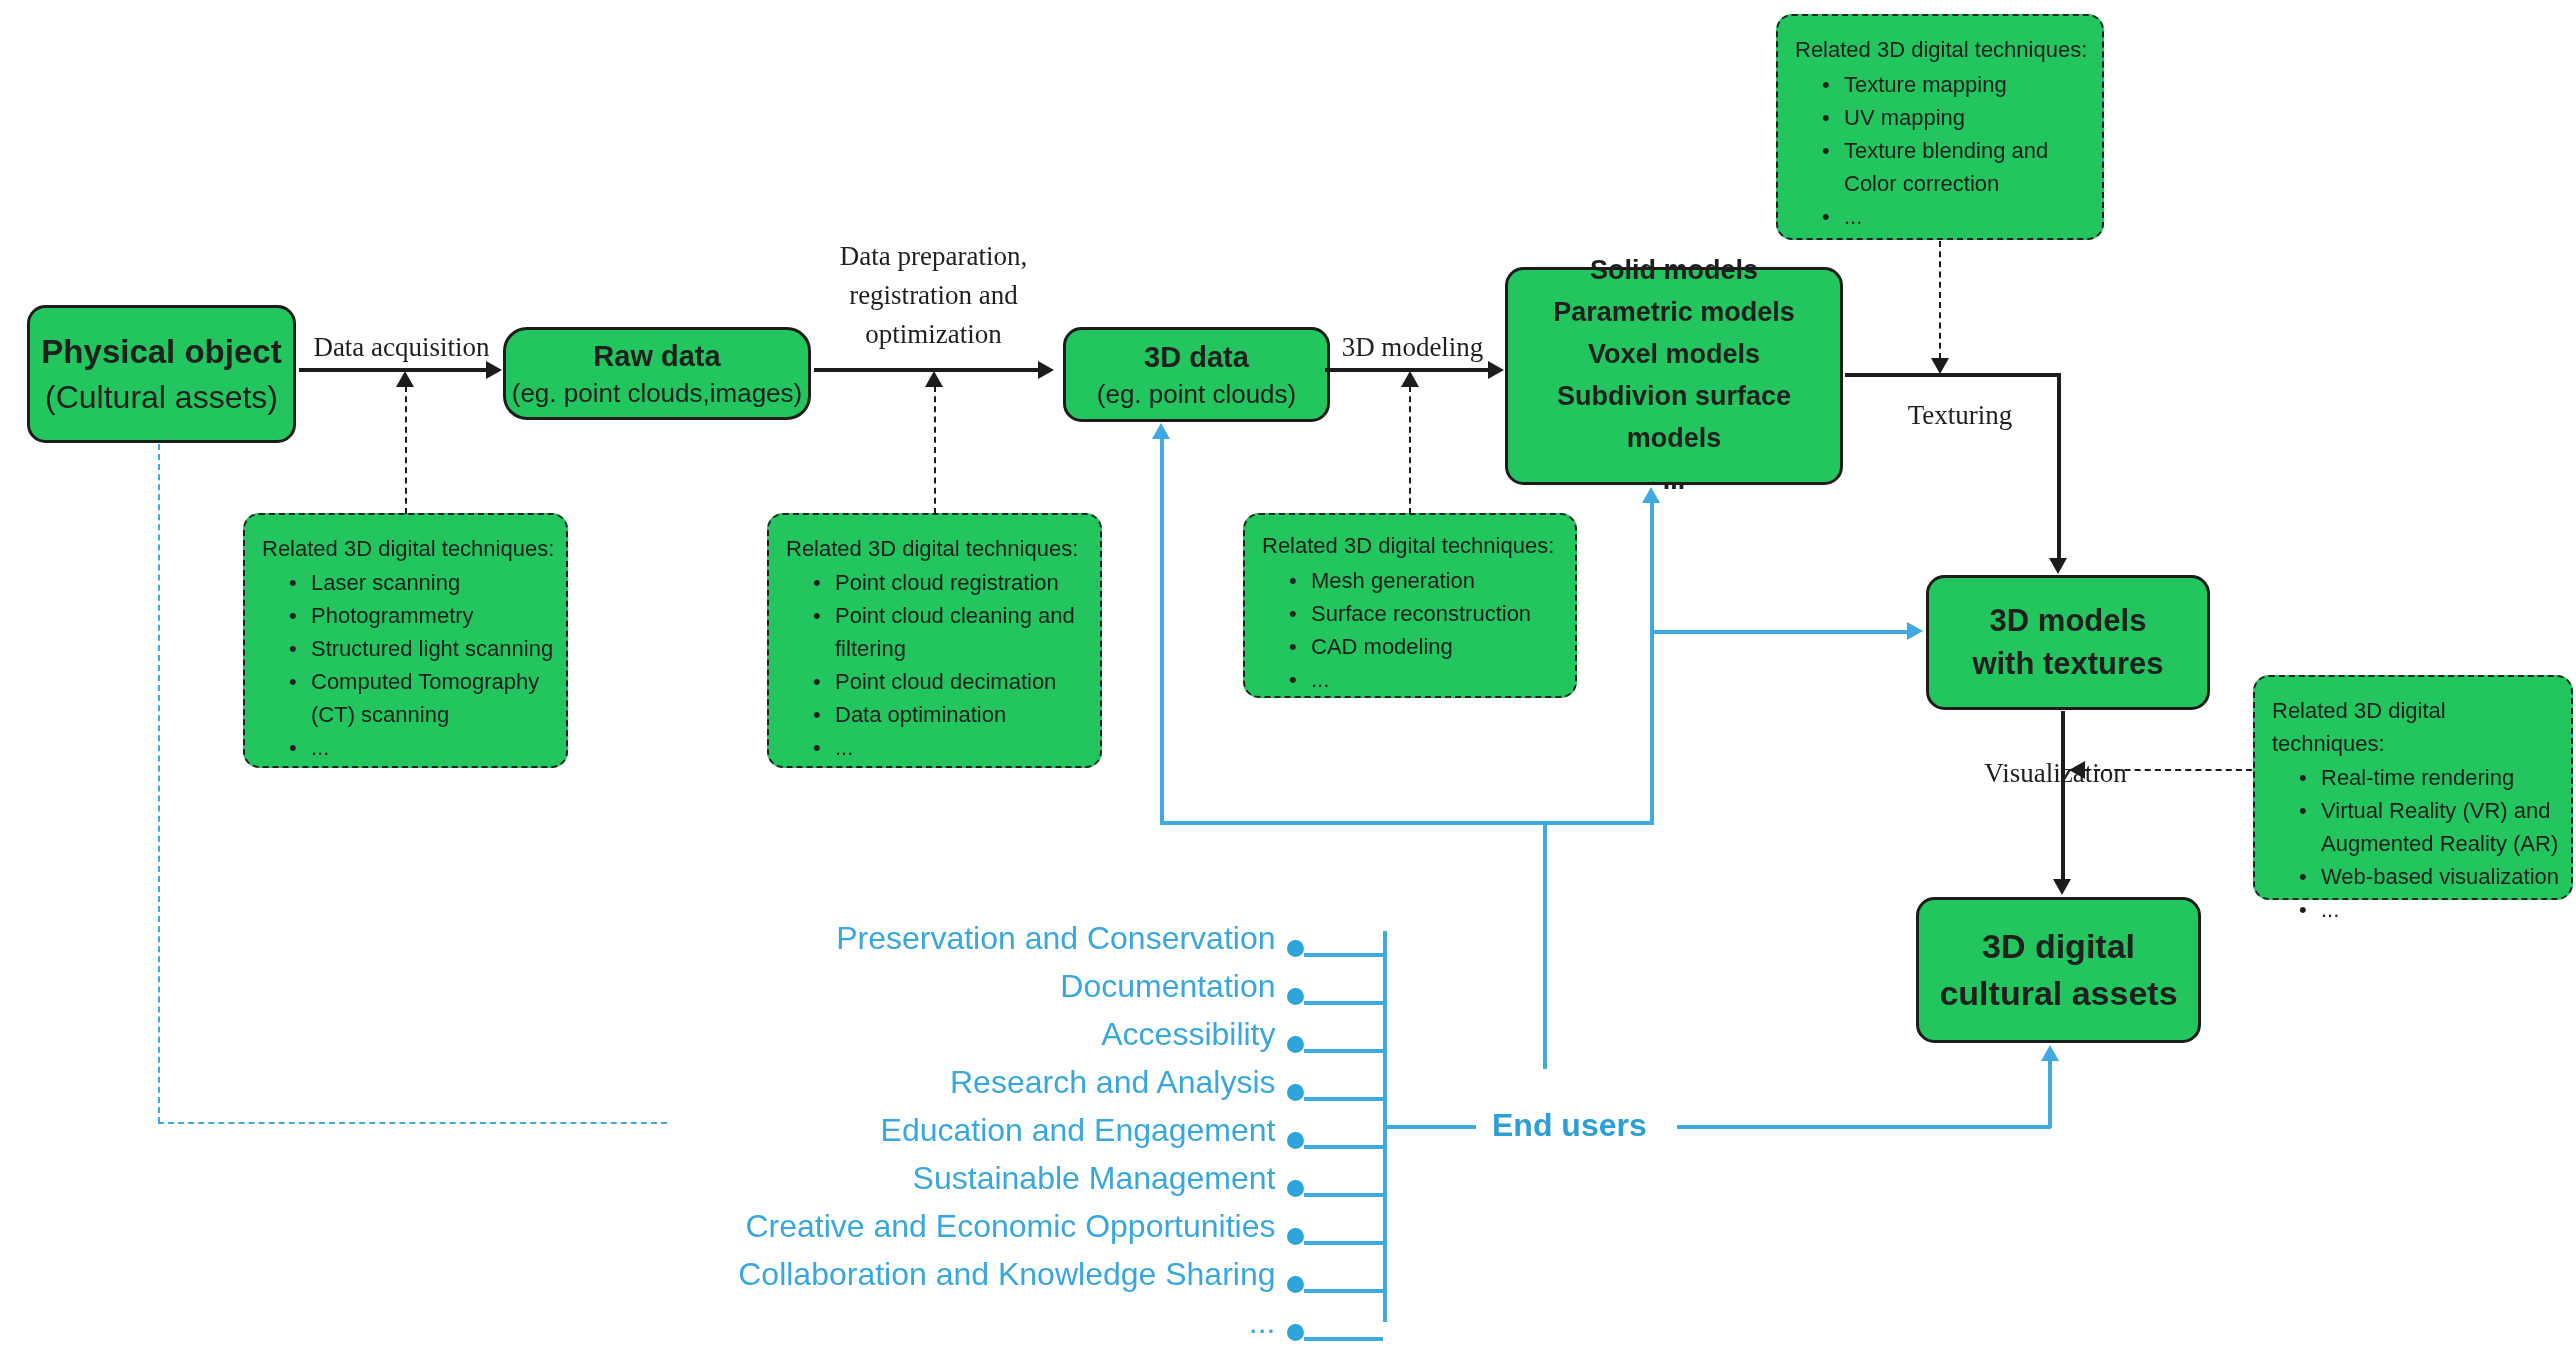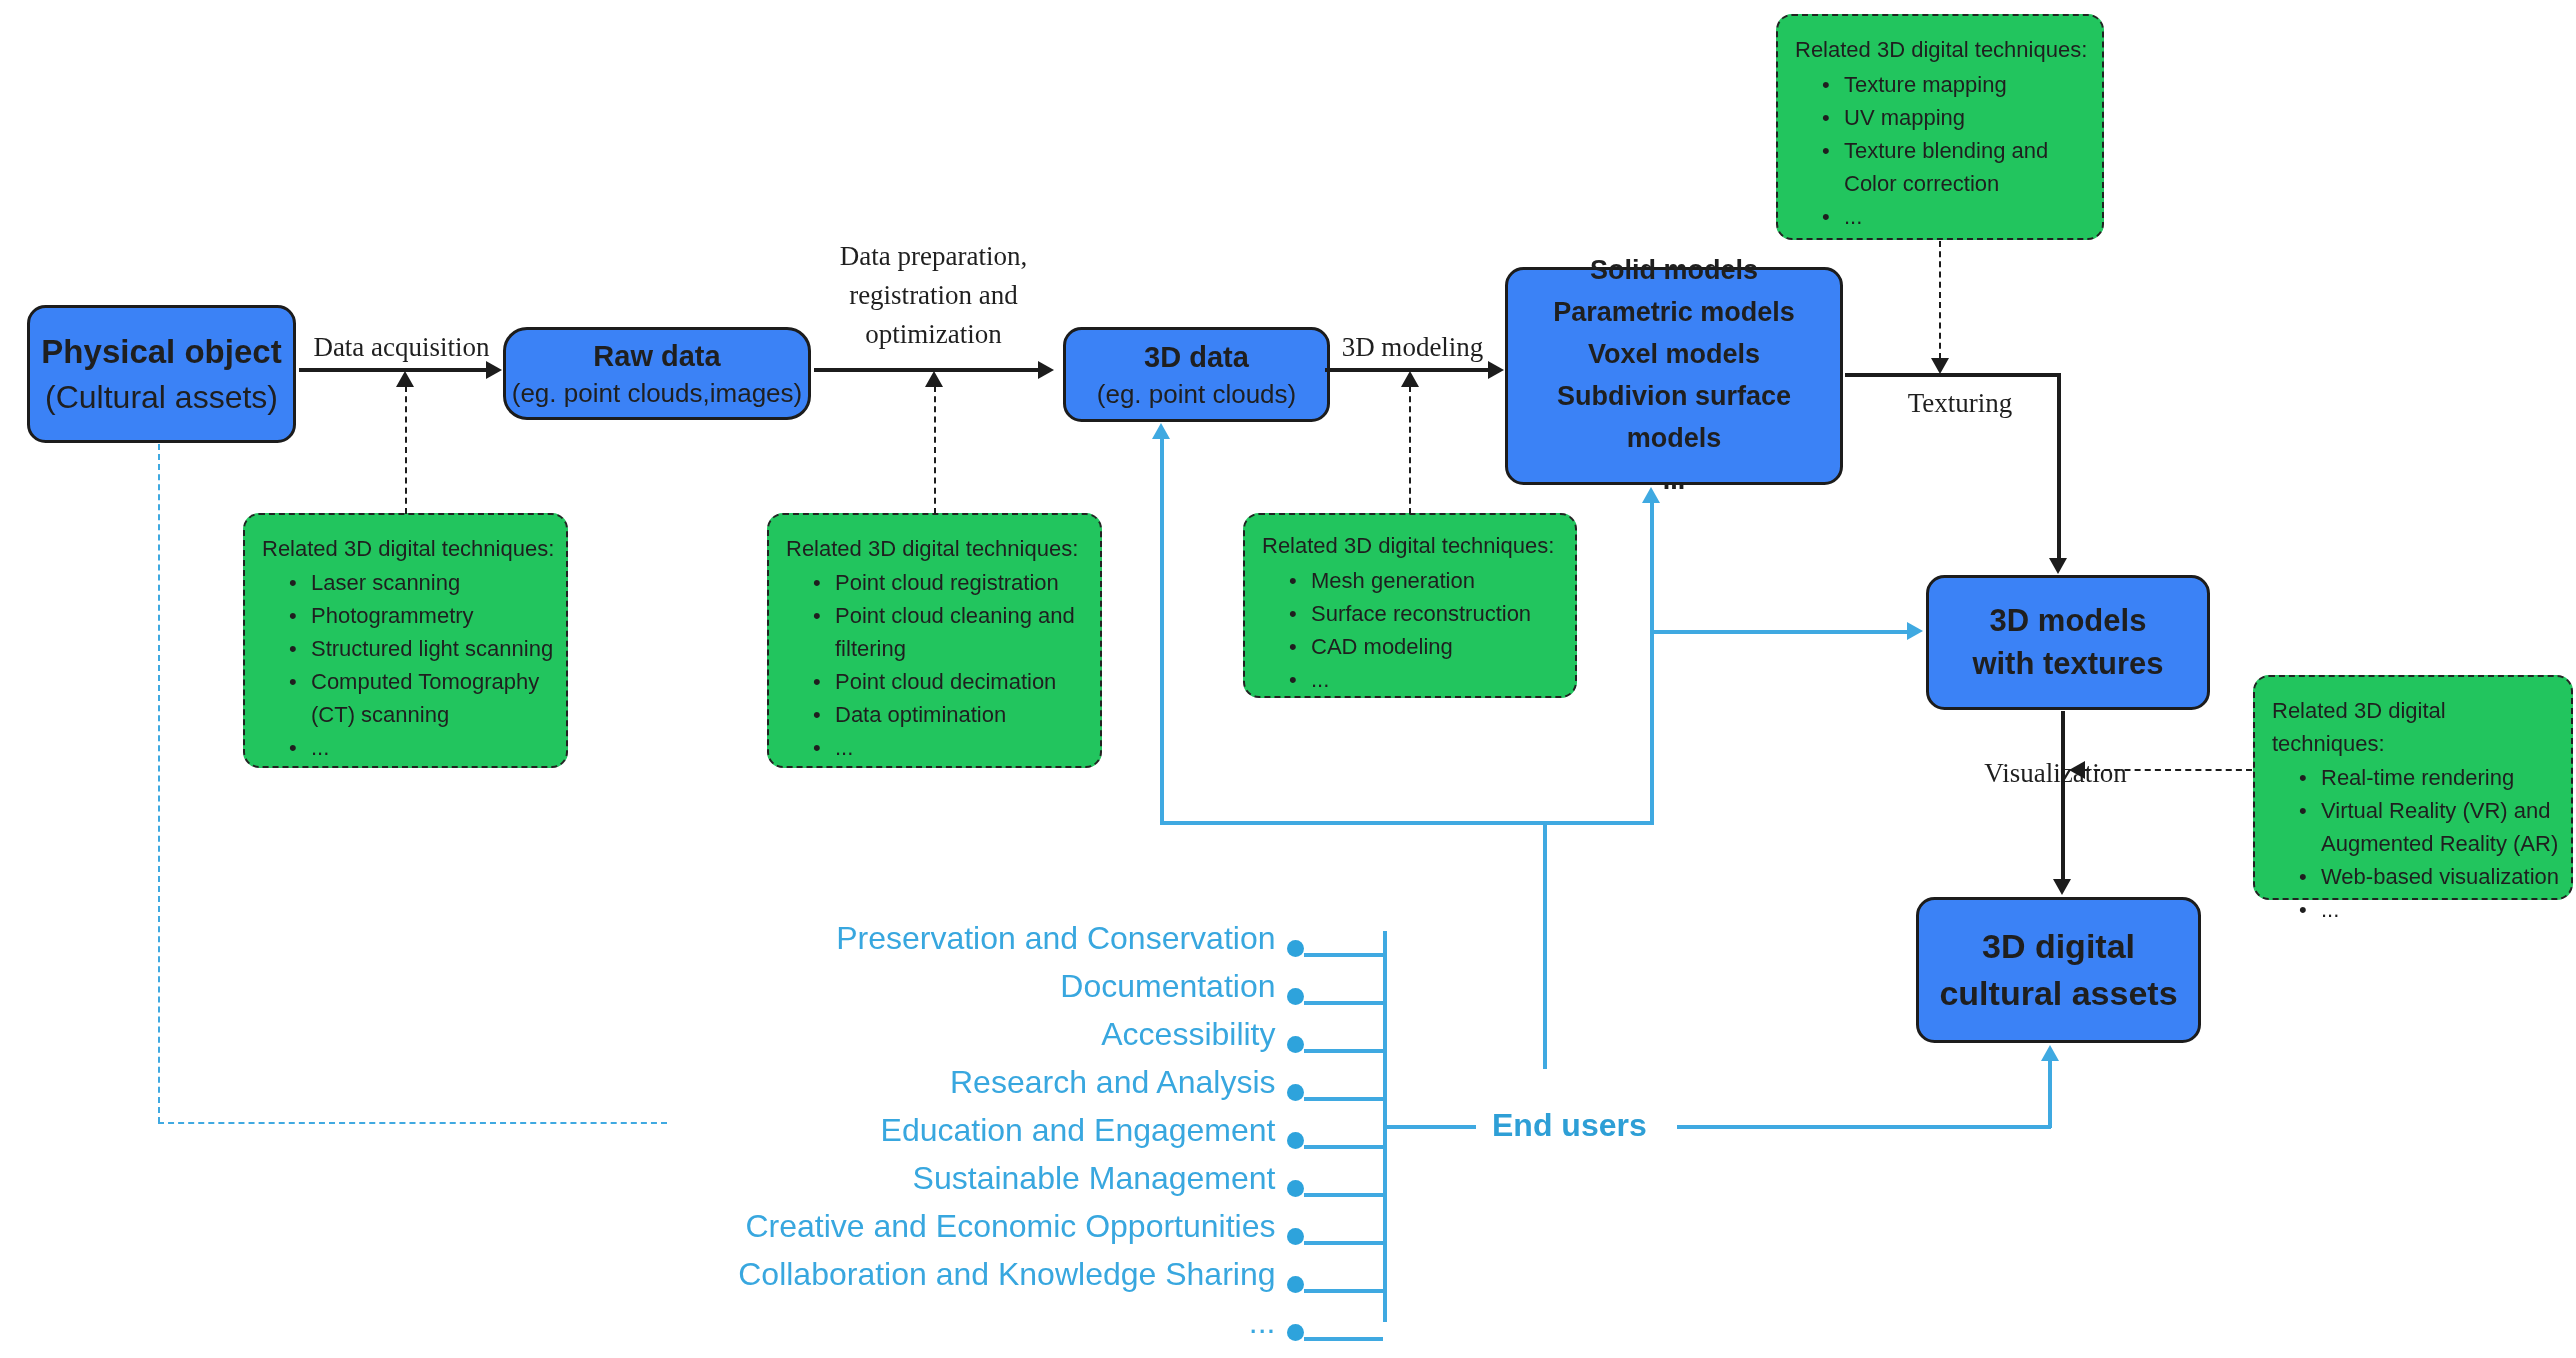--- a/index.html
+++ b/index.html
@@ -2,21 +2,21 @@
 <html style="font-size:11.5px"><head>
 <meta charset="utf-8">
 <style>
   html,body{margin:0;padding:0;background:#ffffff;}
   #canvas{
     position:relative;width:2576px;height:1359px;background:#ffffff;
     font-family:"Liberation Sans","DejaVu Sans",sans-serif;color:#1f1f1f;overflow:hidden;
   }
   
   .box{
-    position:absolute;background:#3b82f6;border:3.6px solid #1c1c1c;border-radius:18.6px;
+    position:absolute;background:#22c55e;border:3.6px solid #1c1c1c;border-radius:18.6px;
     display:flex;flex-direction:column;align-items:center;justify-content:center;
     text-align:center;box-sizing:border-box;line-height:1.38;
   }
   .box .t{font-weight:bold;}
   .ml{white-space:pre-line;}
   
   .tbox{
     position:absolute;background:#22c55e;border:2.2px dashed #222;border-radius:16px;
     box-sizing:border-box;padding:17px 8.6px 7.2px 17px;font-size:22px;line-height:1.5;
   }
@@ -86,21 +86,21 @@
   <div class="box" style="left:1916px;top:897px;width:285px;height:146px;font-size:34px;">
     <div class="t ml">3D digital
 cultural assets</div>
   </div>
 
   <div class="lbl" style="left:301px;top:328px;width:201px;">Data acquisition</div>
   <div class="lbl ml" style="left:808px;top:237px;width:251px;">Data preparation,
 registration and
 optimization</div>
   <div class="lbl" style="left:1332px;top:328px;width:161px;">3D modeling</div>
-  <div class="lbl" style="left:1874px;top:384px;width:172px;">Texturing</div>
+  <div class="lbl" style="left:1874px;top:396px;width:172px;">Texturing</div>
   <div class="lbl" style="left:1966px;top:754px;width:179px;">Visualization</div>
 
   <div class="tbox" style="left:243px;top:513px;width:325px;height:255px;">
     <div class="tt">Related 3D digital techniques:</div>
     <div class="ti">Laser scanning</div>
     <div class="ti">Photogrammetry</div>
     <div class="ti">Structured light scanning</div>
     <div class="ti">Computed Tomography (CT) scanning</div>
     <div class="ti">...</div>
   </div>

